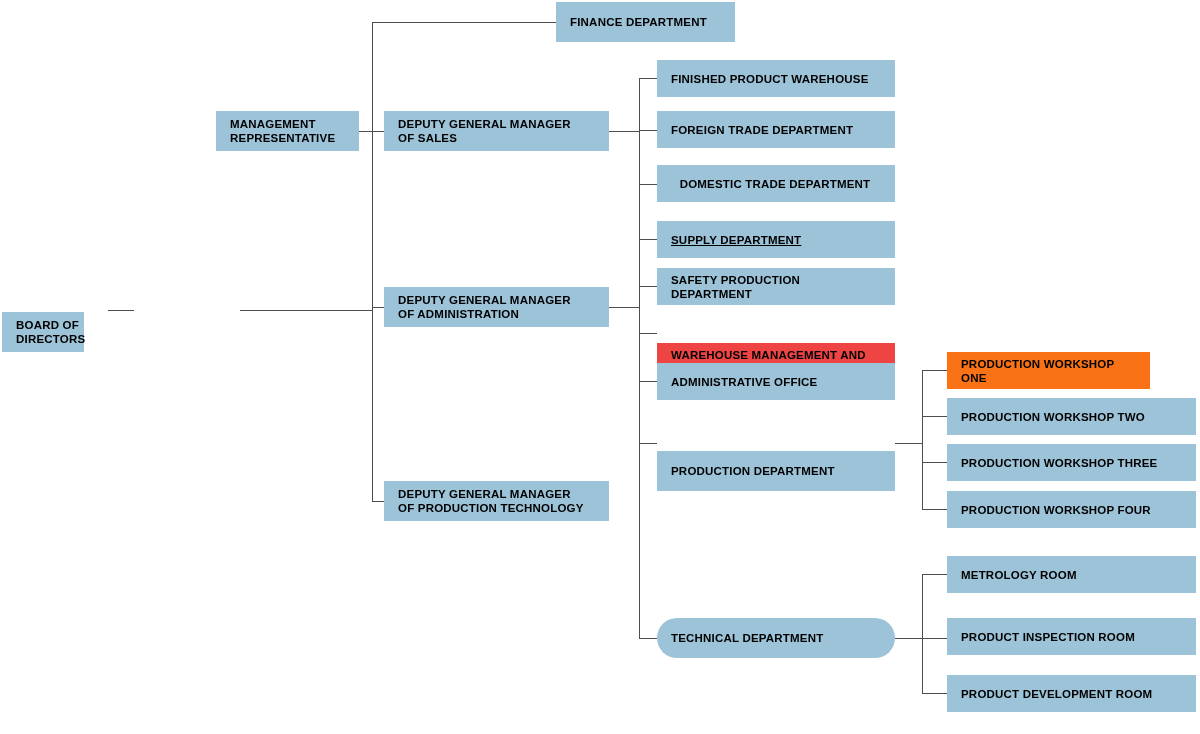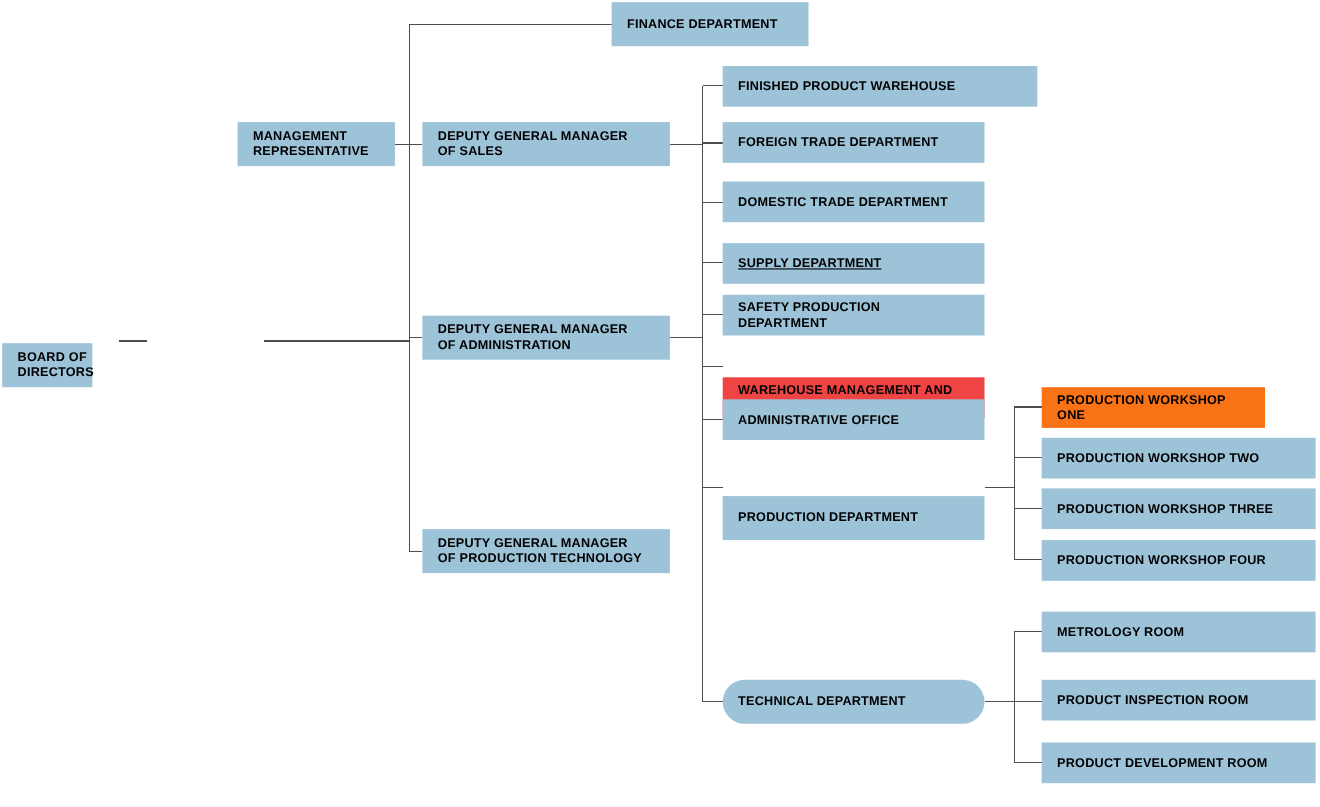--- a/index.html
+++ b/index.html
@@ -96,27 +96,27 @@
 OF SALES</span>
   </div>
   <div class="node" style="left: 384px; top: 287px; width: 225px; height: 40px; background: rgb(157, 195, 216); color: rgb(0, 0, 0);">
     <span>DEPUTY GENERAL MANAGER
 OF ADMINISTRATION</span>
   </div>
   <div class="node" style="left: 384px; top: 481px; width: 225px; height: 40px; background: rgb(157, 195, 216); color: rgb(0, 0, 0);">
     <span>DEPUTY GENERAL MANAGER
 OF PRODUCTION TECHNOLOGY</span>
   </div>
-  <div class="node" style="left: 657px; top: 60px; width: 286px; height: 37px; background: rgb(157, 195, 216); color: rgb(0, 0, 0);">
+  <div class="node" style="left: 657px; top: 60px; width: 238px; height: 37px; background: rgb(157, 195, 216); color: rgb(0, 0, 0);">
     <span>FINISHED PRODUCT WAREHOUSE</span>
   </div>
   <div class="node" style="left: 657px; top: 111px; width: 238px; height: 37px; background: rgb(157, 195, 216); color: rgb(0, 0, 0);">
     <span>FOREIGN TRADE DEPARTMENT</span>
   </div>
-  <div class="node" style="left: 657px; top: 165px; width: 238px; height: 37px; background: rgb(157, 195, 216); color: rgb(0, 0, 0);">
+  <div class="node" style="left: 657px; top: 165px; width: 238px; height: 37px; background: rgb(157, 195, 216); color: rgb(0, 0, 0); justify-content: center;">
     <span>DOMESTIC TRADE DEPARTMENT</span>
   </div>
   <div class="node" style="left: 657px; top: 221px; width: 238px; height: 37px; background: rgb(157, 195, 216); color: rgb(0, 0, 0); text-decoration: underline;">
     <span>SUPPLY DEPARTMENT</span>
   </div>
   <div class="node" style="left: 657px; top: 268px; width: 238px; height: 37px; background: rgb(157, 195, 216); color: rgb(0, 0, 0);">
     <span>SAFETY PRODUCTION
 DEPARTMENT</span>
   </div>
   <div class="node" style="left: 657px; top: 315px; width: 238px; height: 37px; background: #ef4444; color: rgb(0, 0, 0); margin-top: 28px;">

